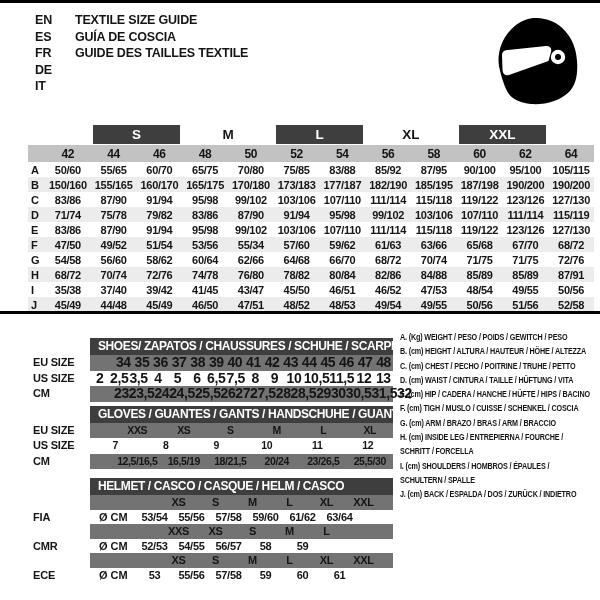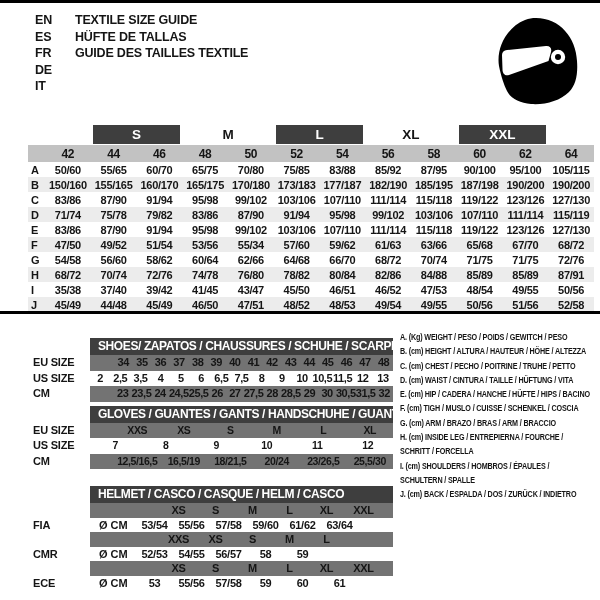--- a/index.html
+++ b/index.html
@@ -26,25 +26,25 @@
   .main-table .num-row td { background:#c2c2c2; font-size:12px; height:17px; }
   .main-table tbody tr.alt td { background:#ececec; }
   .main-table td.letter { text-align:left; padding-left:3px; }
 
   .divider { position:absolute; left:0; top:311px; width:600px; height:2.5px; background:#000; }
 
   
   .sections { position:absolute; left:90px; top:338px; width:303px; font-size:11px; }
   .bar { background:#3e3e3e; color:#fff; height:17px; line-height:17px; padding-left:8px; font-size:12px; letter-spacing:-0.4px; white-space:nowrap; }
   .bar.gap4 { margin-top:4px; }
-  .bar.gap9 { margin-top:17px; }
+  .bar.gap9 { margin-top:9px; }
   .trow { position:relative; display:flex; height:15.5px; line-height:15.5px; }
   .trow.shaded { background:#737373;padding-left:24px; }
   .tcell { flex:1 1 0; text-align:center; white-space:nowrap; letter-spacing:-0.4px; }
-  .shoes-t .tcell { font-size:11px; }
+  .shoes-t .tcell { font-size:14px; }
   .glove-t .tcell { font-size:10.5px; }
   .helm-t .trow { height:14.5px; line-height:14.5px; }
   .ucell { flex:0 0 46px; text-align:left; padding-left:9px; white-space:nowrap; font-size:11px; }
   .hcell { flex:0 0 37px; text-align:center; white-space:nowrap; letter-spacing:-0.3px; font-size:11px; }
   .hfill { flex:1 1 auto; }
   .rowlabel { position:absolute; left:-57px; top:0; width:55px; text-align:left; font-size:11px; letter-spacing:-0.2px; }
 
   
   .legend { position:absolute; left:400px; top:330px; width:260px; font-size:9px; line-height:14.3px;
             letter-spacing:-0.2px; transform:scaleX(0.8); transform-origin:left top; }
@@ -56,21 +56,21 @@
 <div class="page">
   <div class="topline"></div>
 
   <div class="lang">
       <div class="lang-row">
         <span class="lang-code">EN</span>
         <span class="lang-title">TEXTILE SIZE GUIDE</span>
       </div>
       <div class="lang-row">
         <span class="lang-code">ES</span>
-        <span class="lang-title">HÜFTE DE TALLAS</span>
+        <span class="lang-title">GUÍA DE COSCIA</span>
       </div>
       <div class="lang-row">
         <span class="lang-code">FR</span>
         <span class="lang-title">GUIDE DES TAILLES TEXTILE</span>
       </div>
       <div class="lang-row">
         <span class="lang-code">DE</span>
       </div>
       <div class="lang-row">
         <span class="lang-code">IT</span>

